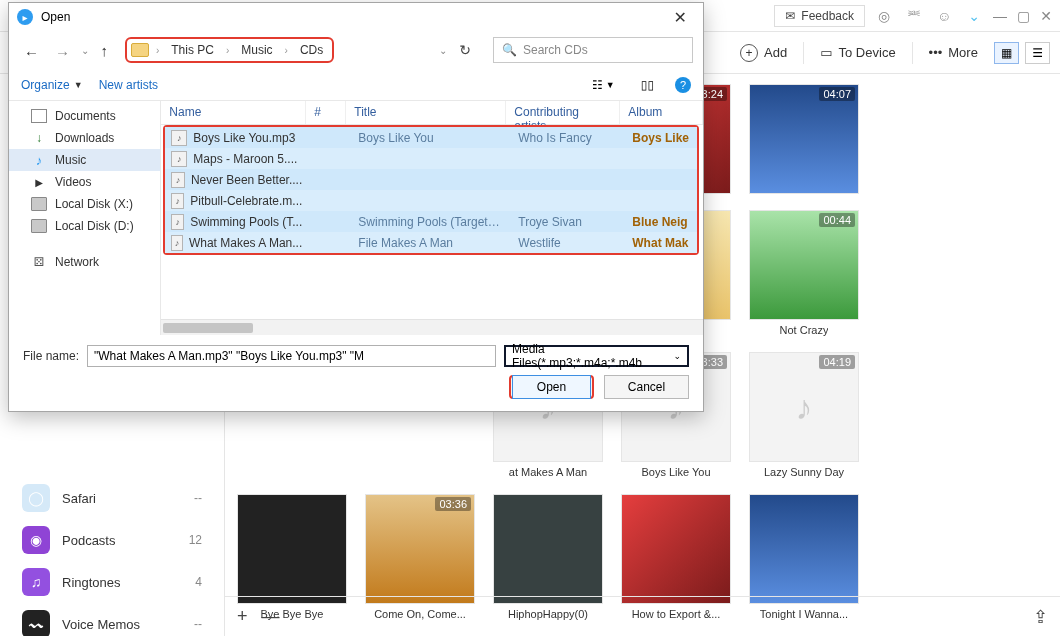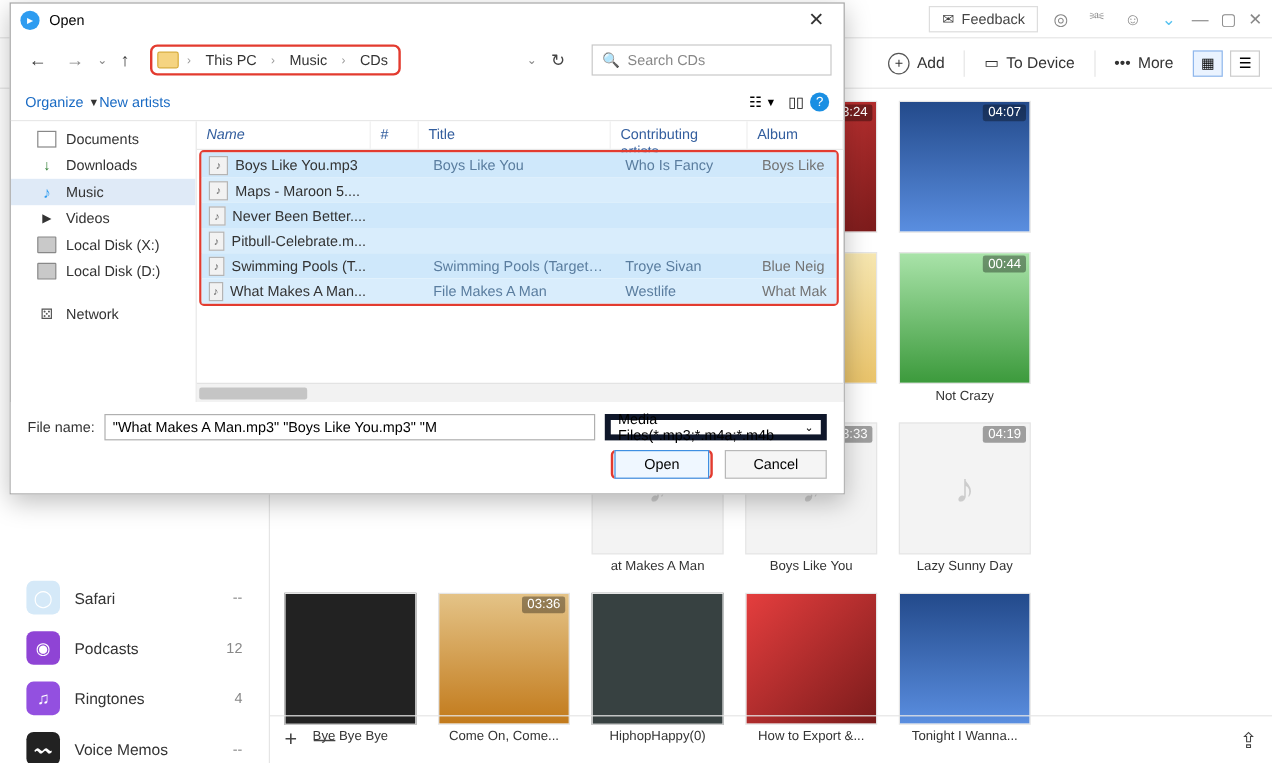--- a/index.html
+++ b/index.html
@@ -65,21 +65,21 @@
 .navarrow.active { color: #333; }
 .breadcrumbs { display: flex; align-items: center; border: 2px solid #e33b2f; border-radius: 6px; padding: 2px 4px; margin: 0 6px; gap: 2px; }
 .breadcrumbs .fld { width: 18px; height: 14px; background: #f5d481; border: 1px solid #d8ac3b; border-radius: 2px; }
 .breadcrumbs span { font-size: 12px; color: #333; padding: 2px 5px; }
 .breadcrumbs .sep { color: #999; font-size: 10px; }
 .nav-spacer { flex: 1; }
 .refresh { font-size: 14px; color: #444; padding: 3px 6px; }
 .chev2 { color: #888; font-size: 10px; }
 .searchbox { flex: 0 0 200px; height: 26px; border: 1px solid #c8c8c8; display: flex; align-items: center; padding: 0 8px; gap: 6px; font-size: 12px; color: #888; margin-left: 10px; }
 
-.dlg-toolbar { height: 32px; display: flex; align-items: center; padding: 0 12px; gap: 0; border-bottom: 1px solid #e8e8e8; font-size: 12px; }
+.dlg-toolbar { height: 32px; display: flex; align-items: center; padding: 0 12px; gap: 16px; border-bottom: 1px solid #e8e8e8; font-size: 12px; }
 .dlg-toolbar .link { color: #1a6bc4; display: flex; align-items: center; gap: 4px; }
 .dlg-toolbar .sp { flex: 1; }
 .dlg-toolbar .viewbtn { display: flex; align-items: center; gap: 3px; padding: 2px 4px; border: 1px solid transparent; }
 .helpcirc { width: 16px; height: 16px; border-radius: 50%; background: #1a8fe3; color: #fff; display: flex; align-items: center; justify-content: center; font-size: 11px; }
 
 .dlg-body { flex: 1; display: flex; overflow: hidden; }
 .dlg-tree { width: 170px; border-right: 1px solid #e8e8e8; padding: 4px 0; overflow-y: auto; }
 .treeitem { display: flex; align-items: center; gap: 8px; font-size: 12px; color: #333; padding: 4px 10px 4px 22px; }
 .treeitem.selected { background: #dfeaf7; }
 .treeitem .ti-icon { width: 16px; height: 14px; display: flex; align-items: center; justify-content: center; }
@@ -88,44 +88,44 @@
 .ic-down::before { content: "↓"; color: #2e7d32; font-size: 12px; }
 .ic-music::before { content: "♪"; color: #2e9cf0; font-size: 13px; }
 .ic-pics::before { content: "▦"; color: #4ab3a5; font-size: 11px; }
 .ic-video::before { content: "▶"; color: #333; font-size: 10px; }
 .ic-disk { width: 14px; height: 10px; background: #c9c9c9; border: 1px solid #888; border-radius: 1px; }
 .ic-net::before { content: "⚄"; color: #555; font-size: 12px; }
 
 .dlg-list { flex: 1; display: flex; flex-direction: column; position: relative; }
 .listhdr { display: flex; border-bottom: 1px solid #e8e8e8; font-size: 12px; color: #335e9e; height: 24px; }
 .listhdr div { padding: 4px 8px; border-right: 1px solid #efefef; }
-.col-name { width: 145px; font-style: italic; }
+.col-name { width: 145px; }
 .col-num { width: 40px; }
 .col-title { width: 160px; }
 .col-artist { width: 114px; }
 .col-album { flex: 1; }
 .selection-frame { border: 2px solid #e33b2f; border-radius: 4px; margin: 0 4px 0 2px; }
 .listrow { display: flex; font-size: 12px; color: #333; background: #cfe8fb; height: 21px; align-items: center; cursor: default; }
 .listrow:nth-child(even){ background: #d9edfc; }
 .listrow .ricon { width: 16px; height: 16px; border: 1px solid #b4b4b4; background: #f2f2f2; margin: 0 6px 0 6px; display: flex; align-items: center; justify-content: center; font-size: 9px; color: #666; }
 .listrow .ricon::before { content: "♪"; }
 .listrow div { padding: 2px 8px; white-space: nowrap; overflow: hidden; text-overflow: ellipsis; }
 .r-name { width: 145px; display: flex; align-items: center; padding-left: 0 !important; }
 .r-num { width: 40px; }
 .r-title { width: 160px; color: #5a7d9f; }
 .r-artist { width: 114px; color: #5a7d9f; }
-.r-album { flex: 1; color: #737373; }
+.r-album { flex: 1; color: #a16207; font-weight: bold; }
 .hscroll { height: 16px; border-top: 1px solid #e3e3e3; background: #f2f2f2; display: flex; align-items: center; margin-top: auto; }
 .hscroll .thumb { height: 10px; width: 90px; background: #c5c5c5; border-radius: 2px; margin-left: 2px; }
 
 .dlg-footer { padding: 10px 14px 12px 14px; display: flex; flex-direction: column; gap: 8px; background: #fff; }
 .fn-row { display: flex; align-items: center; gap: 8px; font-size: 12px; }
 .fn-row label { color: #333; }
 .fn-input { flex: 1; height: 22px; border: 1px solid #b0b0b0; padding: 0 6px; font-size: 12px; }
-.fn-filter { width: 185px; height: 22px; border: 5px solid #0f172a; font-size: 12px; display: flex; align-items: center; padding: 0 6px; justify-content: space-between; }
+.fn-filter { width: 185px; height: 22px; border: 2px solid #0f172a; font-size: 12px; display: flex; align-items: center; padding: 0 6px; justify-content: space-between; }
 .btn-row { display: flex; gap: 10px; justify-content: flex-end; }
 .btn { width: 85px; height: 24px; border: 1px solid #b8b8b8; background: #f5f5f5; font-size: 12px; display: flex; align-items: center; justify-content: center; }
 .btn.primary-frame { border: 2px solid #e33b2f; border-radius: 4px; padding: 1px; }
 .btn.primary-frame .inner { width: 85px; height: 24px; border: 1px solid #3e8fe2; background: #eff7ff; display: flex; align-items: center; justify-content: center; }
 </style>
 </head>
 <body>
 
 <div class="app">
   <div class="app-titlebar">

